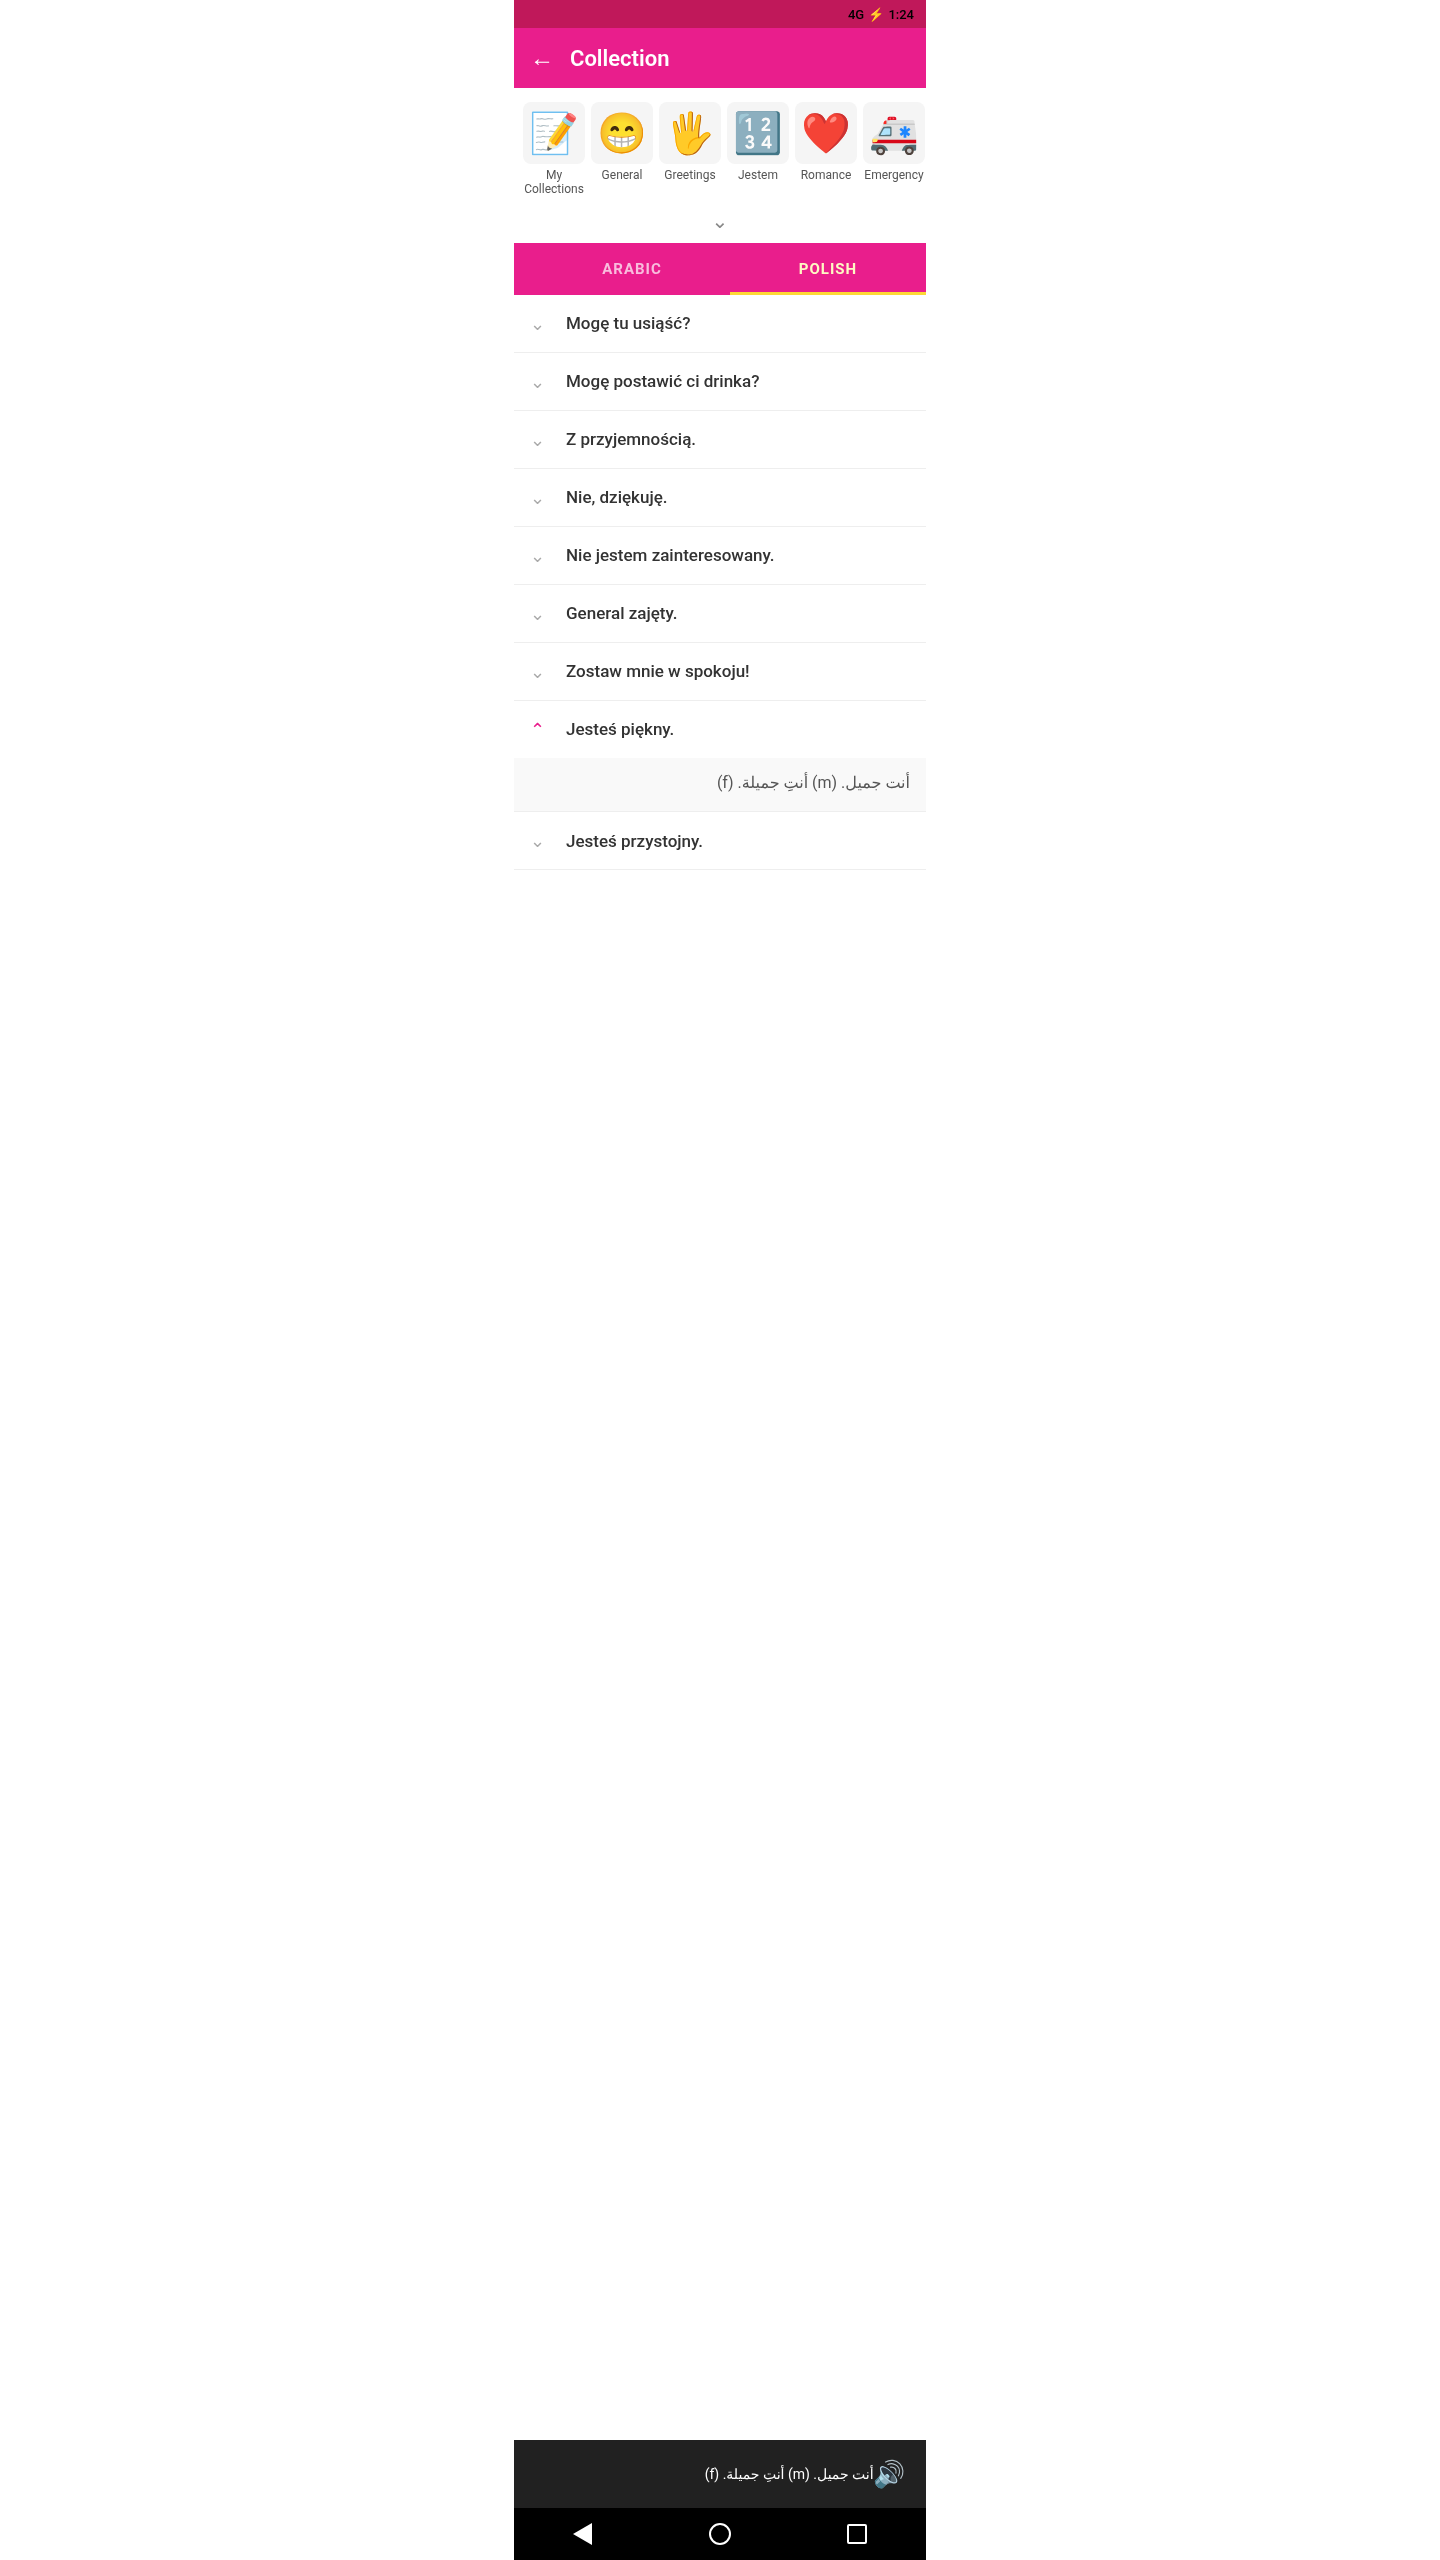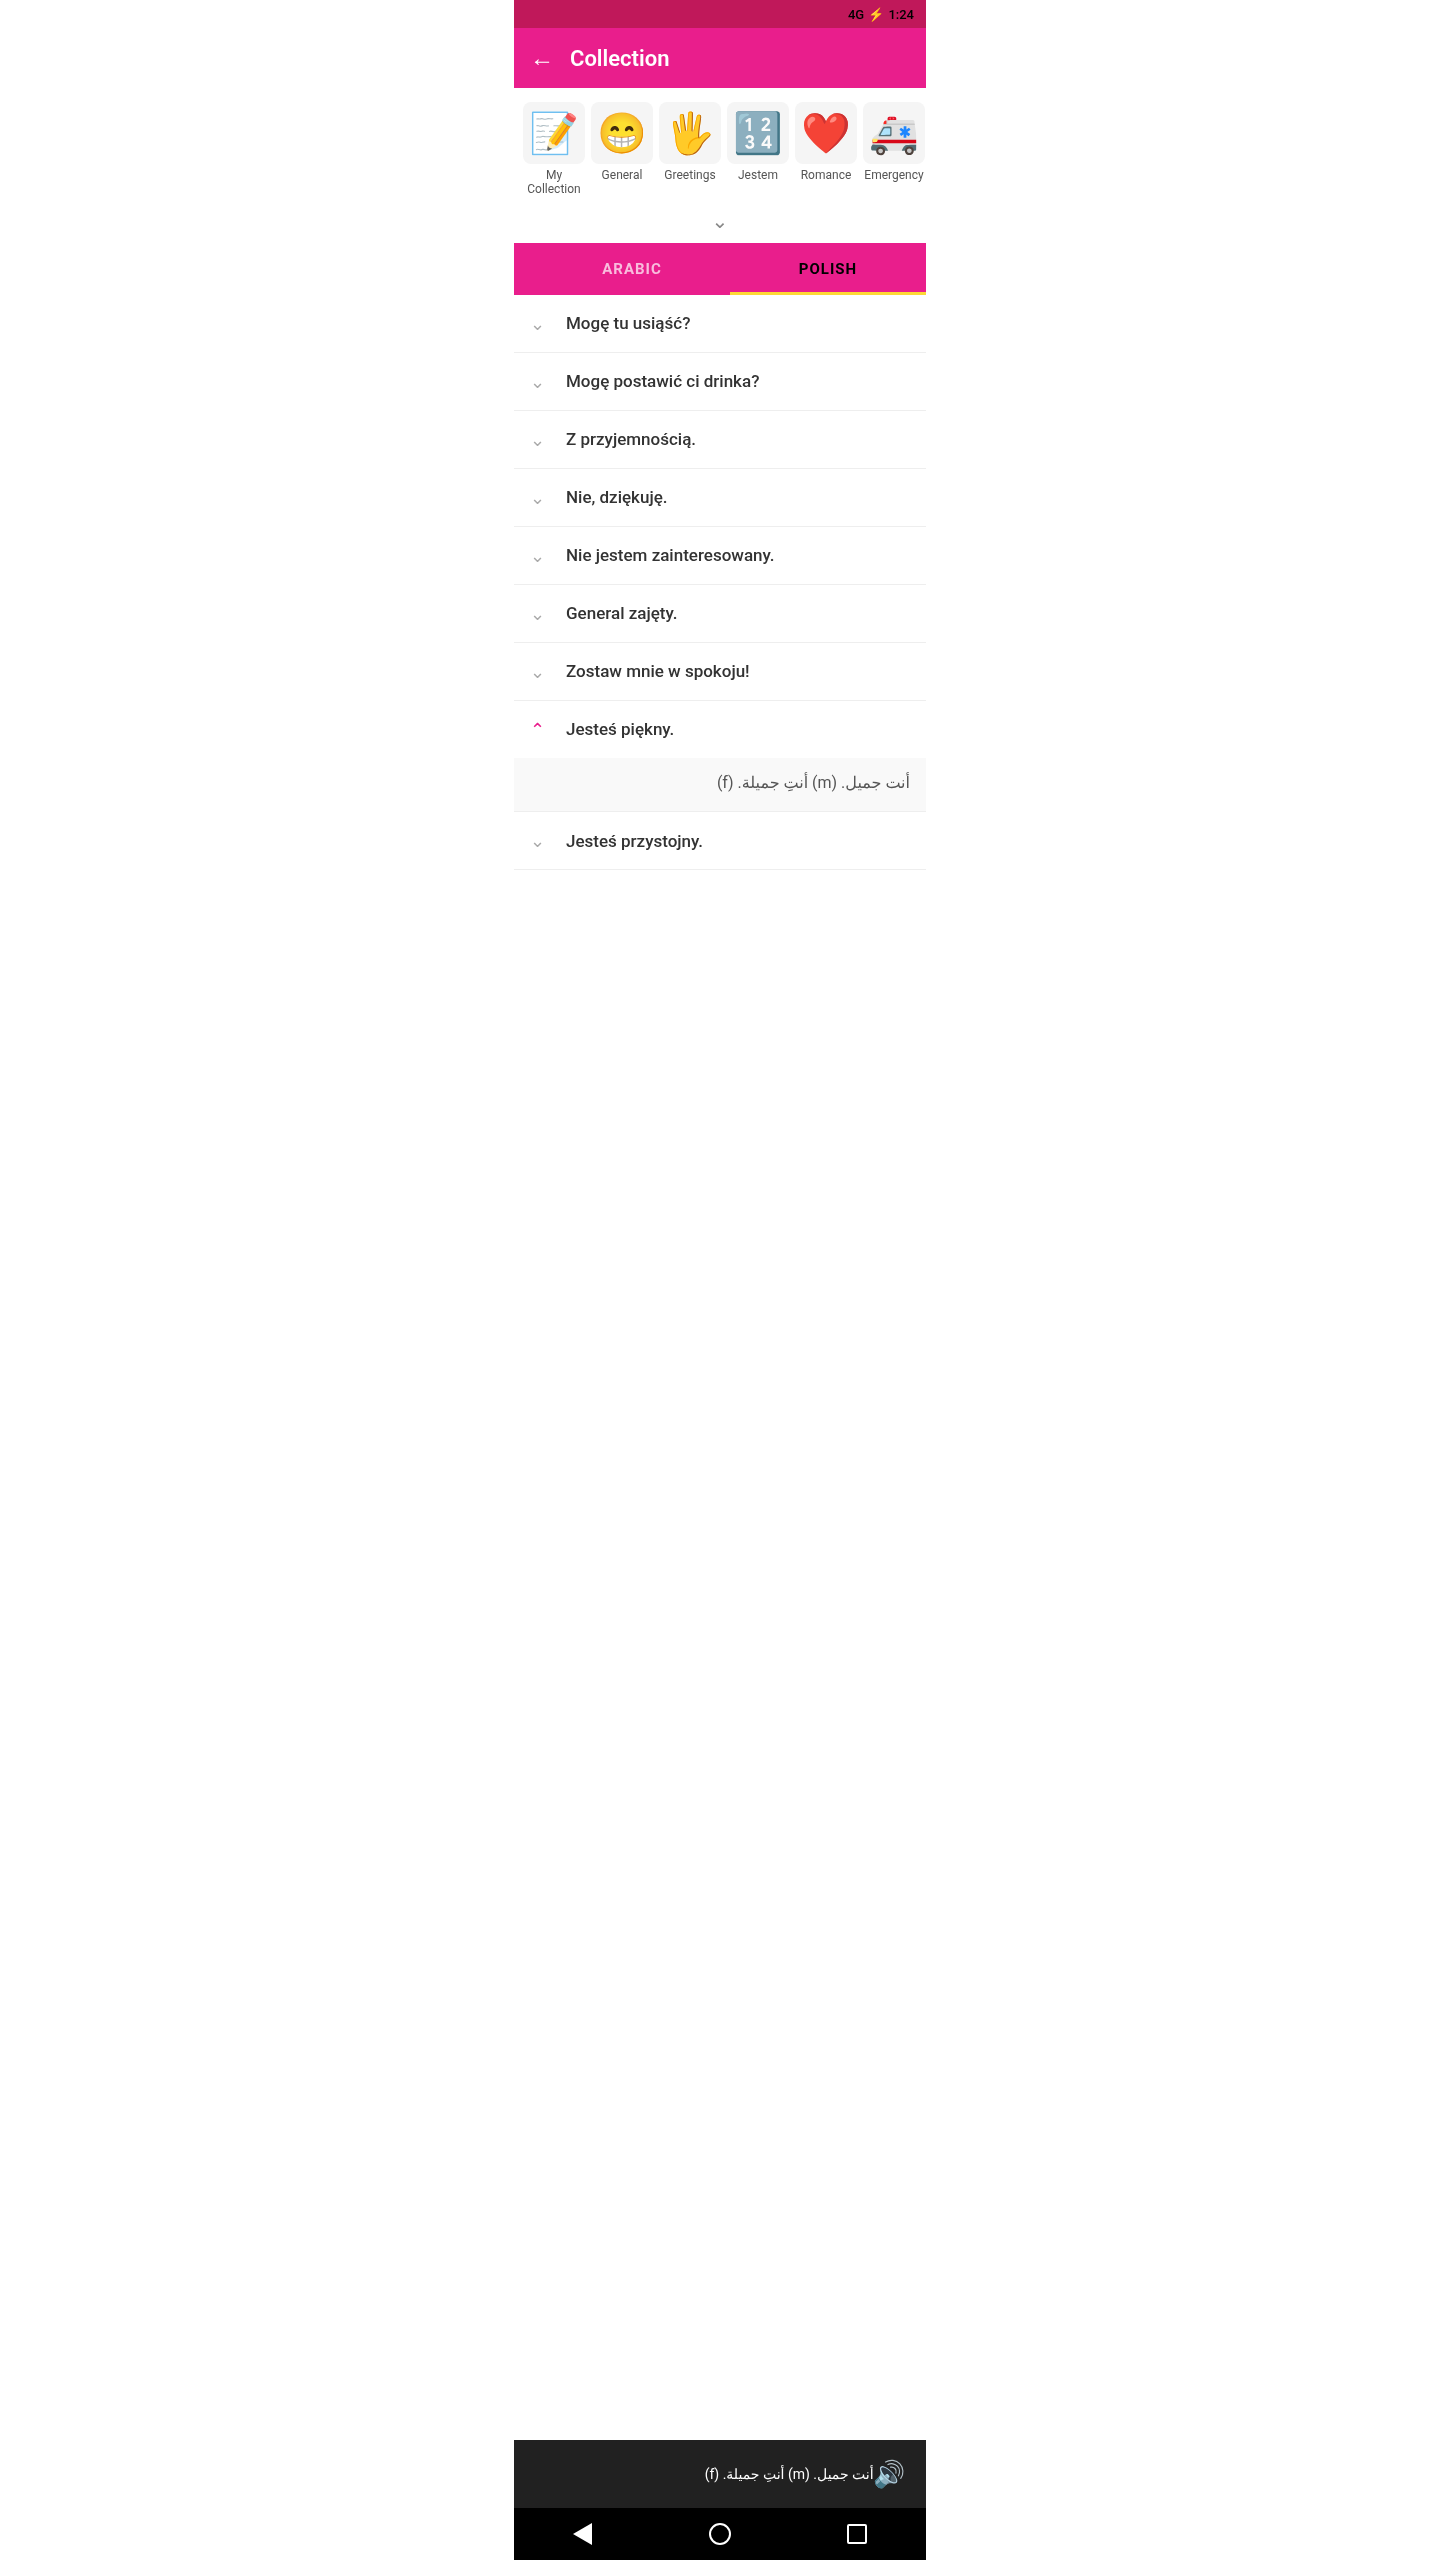--- a/index.html
+++ b/index.html
@@ -118,21 +118,21 @@
       font-weight: 700;
       cursor: pointer;
       position: relative;
       letter-spacing: 1px;
     }
     .lang-tab.inactive {
       color: rgba(255,255,255,0.7);
       background: #e91e8c;
     }
     .lang-tab.active {
-      color: #000000;
+      color: #fef9c3;
       background: #e91e8c;
     }
     .lang-tab.active::after {
       content: '';
       position: absolute;
       bottom: 0;
       left: 0; right: 0;
       height: 3px;
       background: #fdd835;
     }
@@ -262,21 +262,21 @@
 </div>
 
 <div class="app-bar">
   <span class="back-icon">←</span>
   <span class="app-bar-title">Collection</span>
 </div>
 
 <div class="categories-row" id="categories-container">
 <div class="category-item">
     <div class="category-icon-wrap">📝</div>
-    <span class="category-label">My Collection</span>
+    <span class="category-label">My Collections</span>
   </div>
     <div class="category-item">
     <div class="category-icon-wrap">😁</div>
     <span class="category-label">General</span>
   </div>
     <div class="category-item">
     <div class="category-icon-wrap">🖐</div>
     <span class="category-label">Greetings</span>
   </div>
     <div class="category-item">

